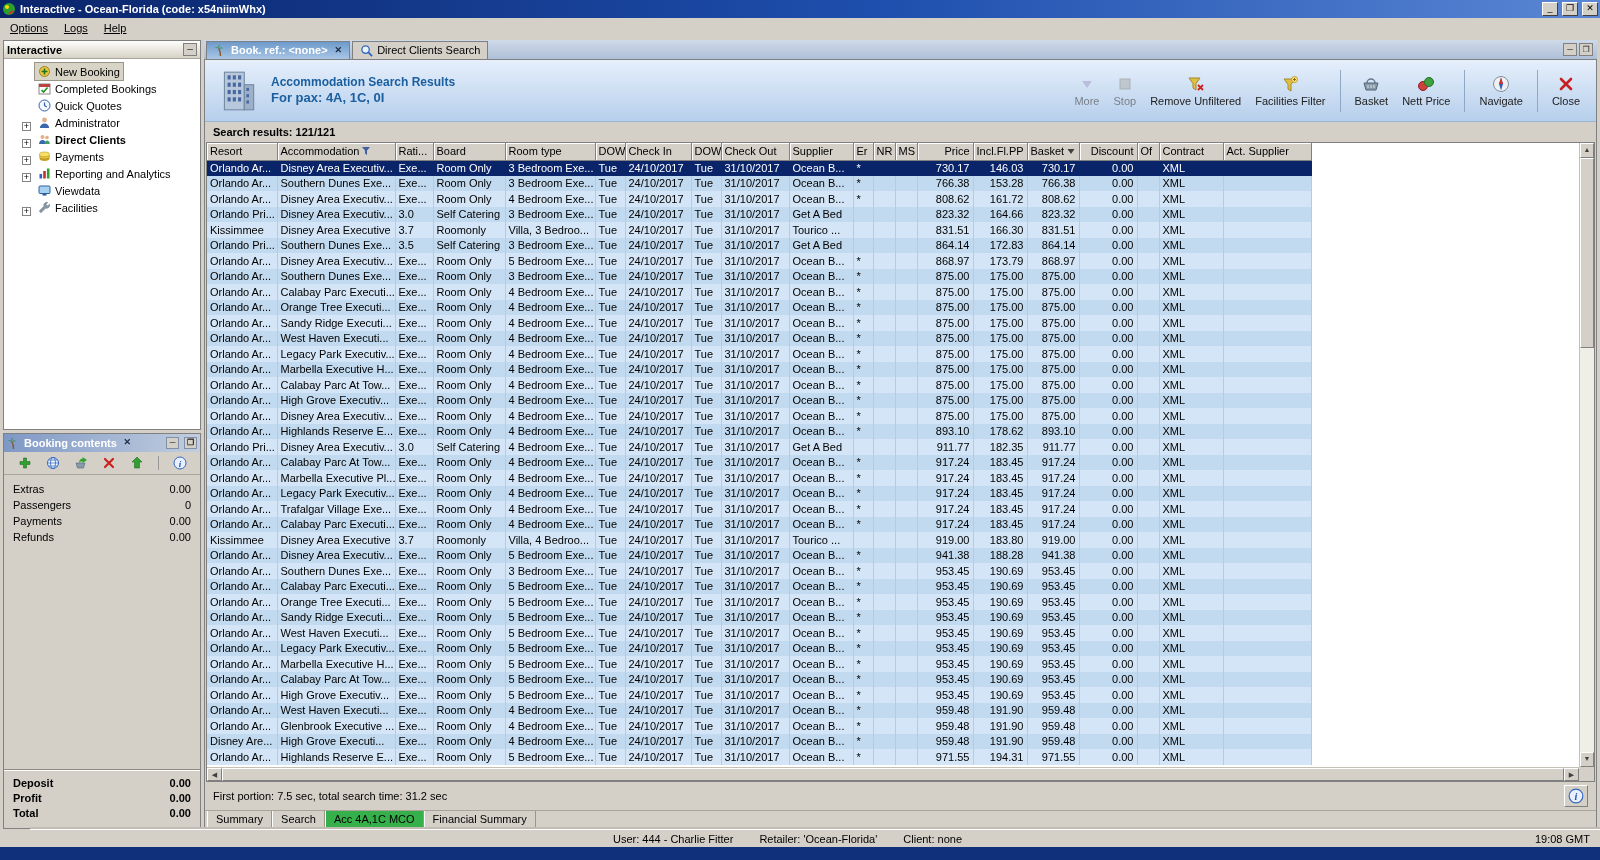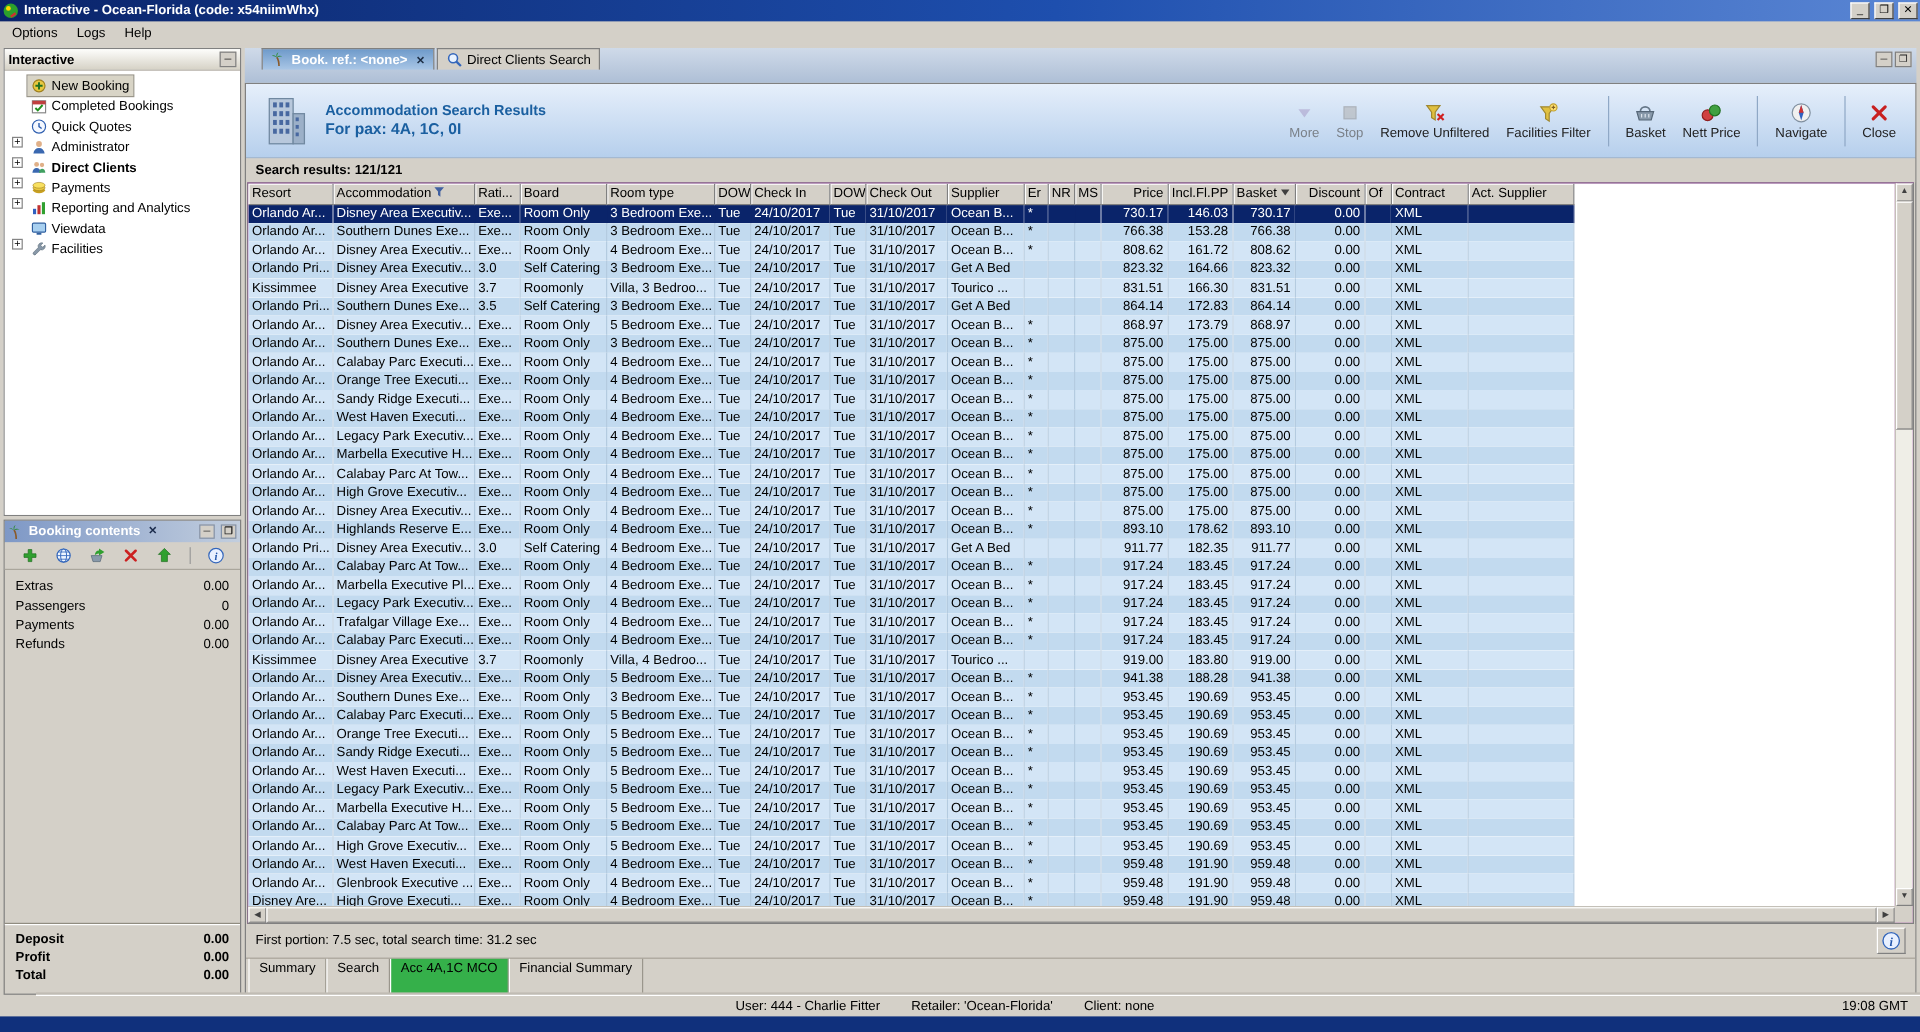--- a/index.html
+++ b/index.html
@@ -13,34 +13,34 @@
   .titlebar .title { flex:1; font-weight:bold; font-size:11px; white-space:nowrap; overflow:hidden; }
   .win-btn { width:16px; height:14px; background:#d4d0c8; border:1px solid; border-color:#fff #404040 #404040 #fff;
     color:#000; font-size:9px; line-height:11px; text-align:center; flex:none; }
   .icon { display:inline-block; flex:none; }
   .icon svg { width:100%; height:100%; display:block; }
   .i10{width:10px;height:10px}.i13{width:13px;height:13px}.i14{width:14px;height:14px}
   .i16{width:16px;height:16px}.i18{width:18px;height:18px}.i42{width:42px;height:46px}
 
   
   .menubar { height:20px; background:#d4d0c8; display:flex; align-items:center; padding-left:2px; flex:none; }
-  .menu-item { padding:2px 8px; }
+  .menu-item { padding:2px 8px;text-decoration:underline; }
 
   
   .app-body { height:791px; flex:none; display:flex; gap:3px; padding:2px 3px 0 3px; background:#d4d0c8; min-height:0; }
 
   
   .left-col { width:198px; flex:none; display:flex; flex-direction:column; gap:3px; min-height:0; }
   .interactive-panel { height:390px; flex:none; border:1px solid #808080; background:#fff; display:flex; flex-direction:column; }
   .panel-header { height:18px; flex:none; background:linear-gradient(to bottom,#fdfdfb,#d6d2c6); border-bottom:1px solid #a8a49a;
     display:flex; align-items:center; padding:0 3px; font-weight:bold; }
   .panel-header .ph-title { flex:1; }
   .ph-btn { width:14px; height:13px; border:1px solid #808080; background:#d4d0c8; font-size:8px; line-height:11px; text-align:center; }
   .tree { flex:1; background:#fff; padding-top:4px; overflow:hidden; }
-  .tree-row { display:flex; align-items:flex-start; height:17px; padding-left:6px; gap:4px; white-space:nowrap; }
+  .tree-row { display:flex; align-items:flex-end; height:17px; padding-left:18px; gap:4px; white-space:nowrap; }
   .expand-box { width:9px; height:9px; border:1px solid #848484; background:#fff; font-size:9px; line-height:7px; text-align:center; flex:none; }
   .expand-box.hidden { visibility:hidden; }
   .row-body { display:flex; align-items:center; gap:4px; padding:0 3px; height:17px; }
   .tree-row.selected .row-body { background:#d8d4c6; outline:1px solid #9a968a; }
   .tree-row.bold .tree-label { font-weight:bold; }
 
   .booking-panel { flex:1; border:1px solid #808080; background:#d4d0c8; display:flex; flex-direction:column; min-height:0; }
   .bc-titlebar { height:18px; flex:none; background:linear-gradient(to right,#7e98c6,#c2cede); color:#fff; font-weight:bold;
     display:flex; align-items:center; gap:4px; padding:0 3px; }
   .bc-x { width:13px; height:12px; font-size:9px; line-height:11px; text-align:center; color:#1a2a4a; background:transparent; }
@@ -50,21 +50,21 @@
     justify-content:center; gap:10px; }
   .bc-tool { width:18px; height:18px; display:flex; align-items:center; justify-content:center; }
   .bc-divider { width:1px; height:14px; background:#999; margin:0 2px; }
   .bc-list { padding:6px 9px 0 9px; }
   .bc-row { display:flex; justify-content:space-between; height:16px; align-items:center; }
   .bc-totals { margin-top:auto; border-top:1px solid #fff; box-shadow:0 -1px 0 #908c80; padding:4px 9px 8px 9px; font-weight:bold; }
   .bc-total { display:flex; justify-content:space-between; height:15px; align-items:center; }
 
   
   .main-col { flex:1; display:flex; flex-direction:column; min-width:0; min-height:0; }
-  .tabstrip { height:29px; flex:none; display:flex; align-items:flex-start; padding-left:14px; position:relative;
+  .tabstrip { height:19px; flex:none; display:flex; align-items:center; padding-left:2px; position:relative;
     background:linear-gradient(to bottom,#cfdae9,#aebfd6); }
   .tab { height:18px; display:flex; align-items:center; gap:4px; padding:0 7px; margin-right:2px;
     border:1px solid #808080; border-bottom:none; background:#d4d0c8; white-space:nowrap; }
   .tab.active { background:linear-gradient(to bottom,#6e9aca,#a9c6e6); color:#fff; font-weight:bold; }
   .tab-close { font-size:9px; color:#1a2a40; margin-left:3px; }
   .mdi-btns { position:absolute; right:4px; top:3px; display:flex; gap:2px; }
   .mdi-btn { width:14px; height:13px; border:1px solid #808080; background:#d4d0c8; font-size:8px; line-height:11px; text-align:center; color:#222; }
 
   .content { flex:1; border:1px solid #808080; background:#d4d0c8; display:flex; flex-direction:column; min-height:0; }
   .content-header { height:62px; flex:none; background:linear-gradient(to bottom,#e6effb,#b6cfec);
@@ -105,21 +105,21 @@
   .hscroll { position:absolute; left:0; right:15px; bottom:0; height:14px; background:#efeee7; border-top:1px solid #c4c0b8; display:flex; }
   .hs-btn { width:15px; height:100%; flex:none; background:#d4d0c8; border:1px solid; border-color:#fff #808080 #808080 #fff;
     font-size:7px; line-height:11px; text-align:center; color:#404040; }
   .hs-thumb { flex:1; background:#d4d0c8; border:1px solid; border-color:#fff #808080 #808080 #fff; }
   .scroll-corner { position:absolute; right:0; bottom:0; width:15px; height:14px; background:#d4d0c8; }
 
   .status-row { height:28px; flex:none; display:flex; align-items:center; padding:0 8px; background:#d4d0c8; }
   .info-btn { margin-left:auto; width:24px; height:22px; background:#d4d0c8; border:1px solid; border-color:#fff #808080 #808080 #fff;
     display:flex; align-items:center; justify-content:center; }
 
-  .bottom-tabs { height:30px; flex:none; display:flex; align-items:stretch; background:#d4d0c8; border-top:1px solid #a8a49a; padding-left:2px; }
+  .bottom-tabs { height:18px; flex:none; display:flex; align-items:stretch; background:#d4d0c8; border-top:1px solid #a8a49a; padding-left:2px; }
   .btab { padding:1px 8px; line-height:15px; border-right:1px solid #9a968c; border-left:1px solid #fff; white-space:nowrap; }
   .btab.highlight { background:var(--acc-green,#35b04a); }
 
   
   .statusbar { height:18px; flex:none; background:#d4d0c8; border-top:1px solid #fff; box-shadow:0 -2px 0 #c0bcb4;
     display:flex; align-items:center; padding:0 10px;margin-left:30px; }
   .sb-center { margin:0 auto; display:flex; gap:26px; white-space:nowrap; }
   .sb-time { white-space:nowrap; }
   .taskbar { height:13px; flex:none; background:#10307c; }
 </style>

